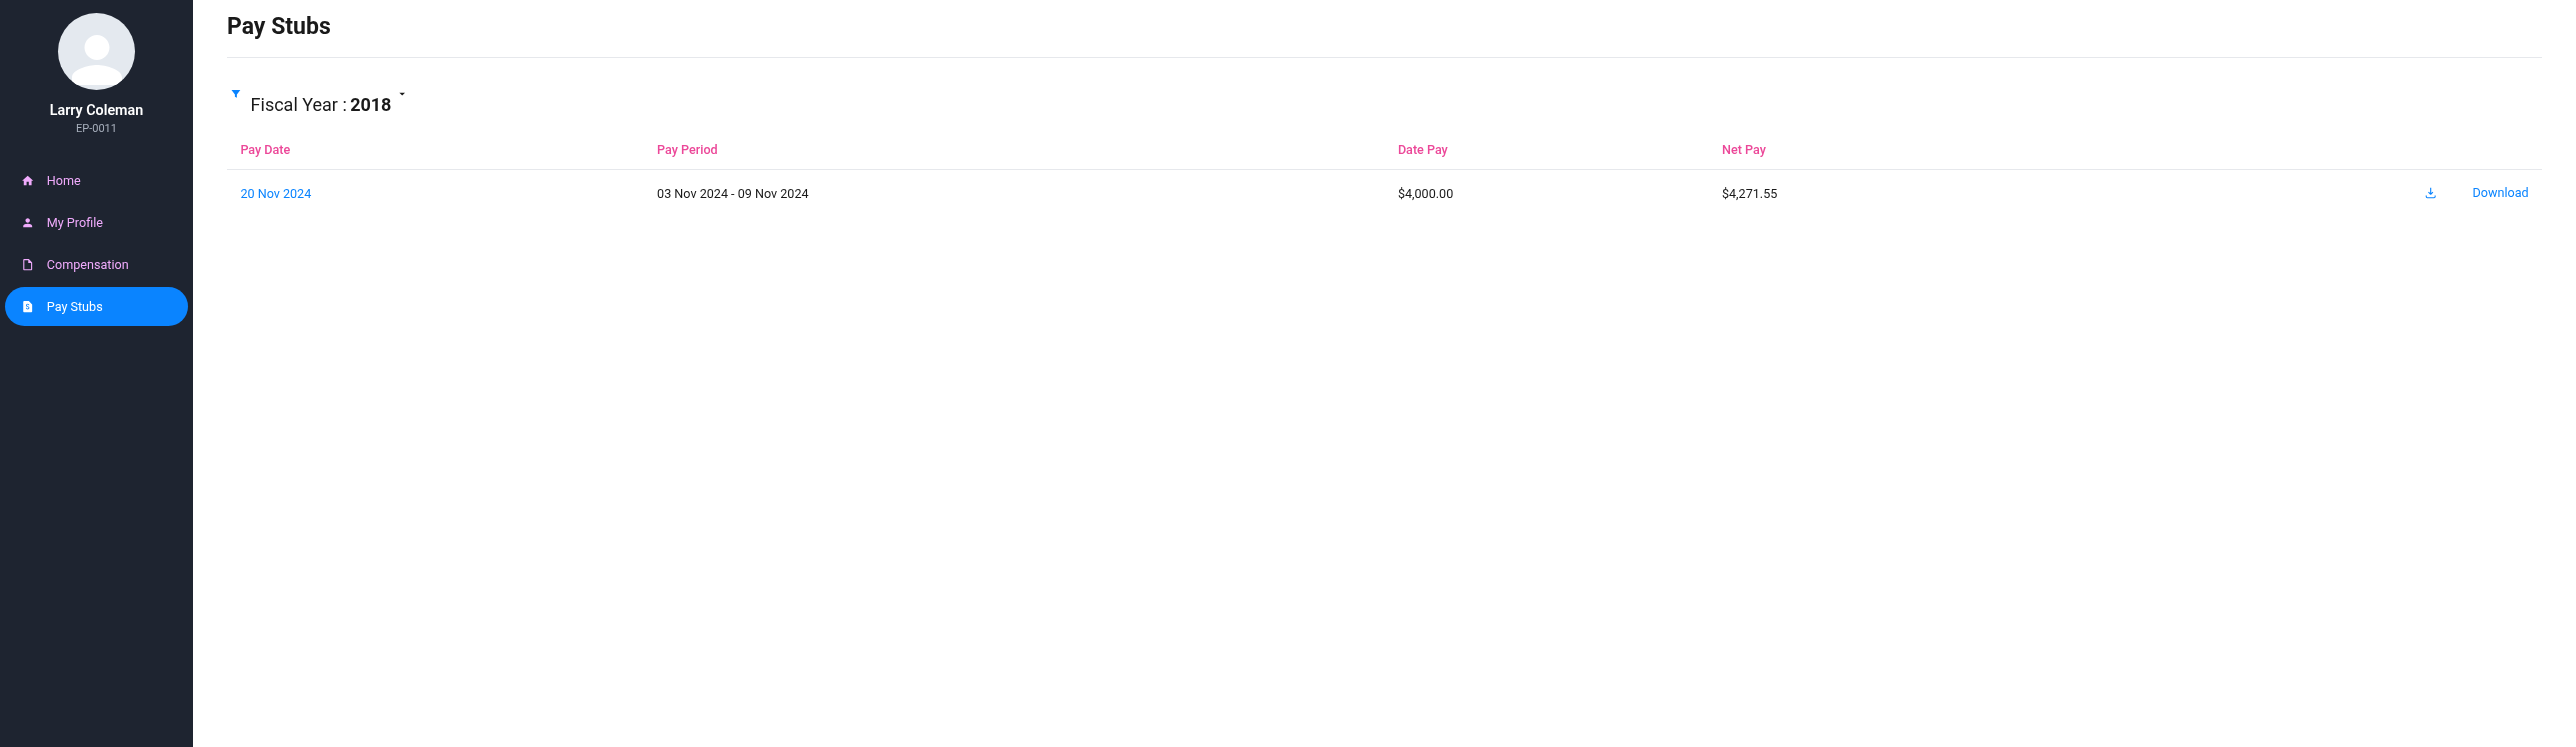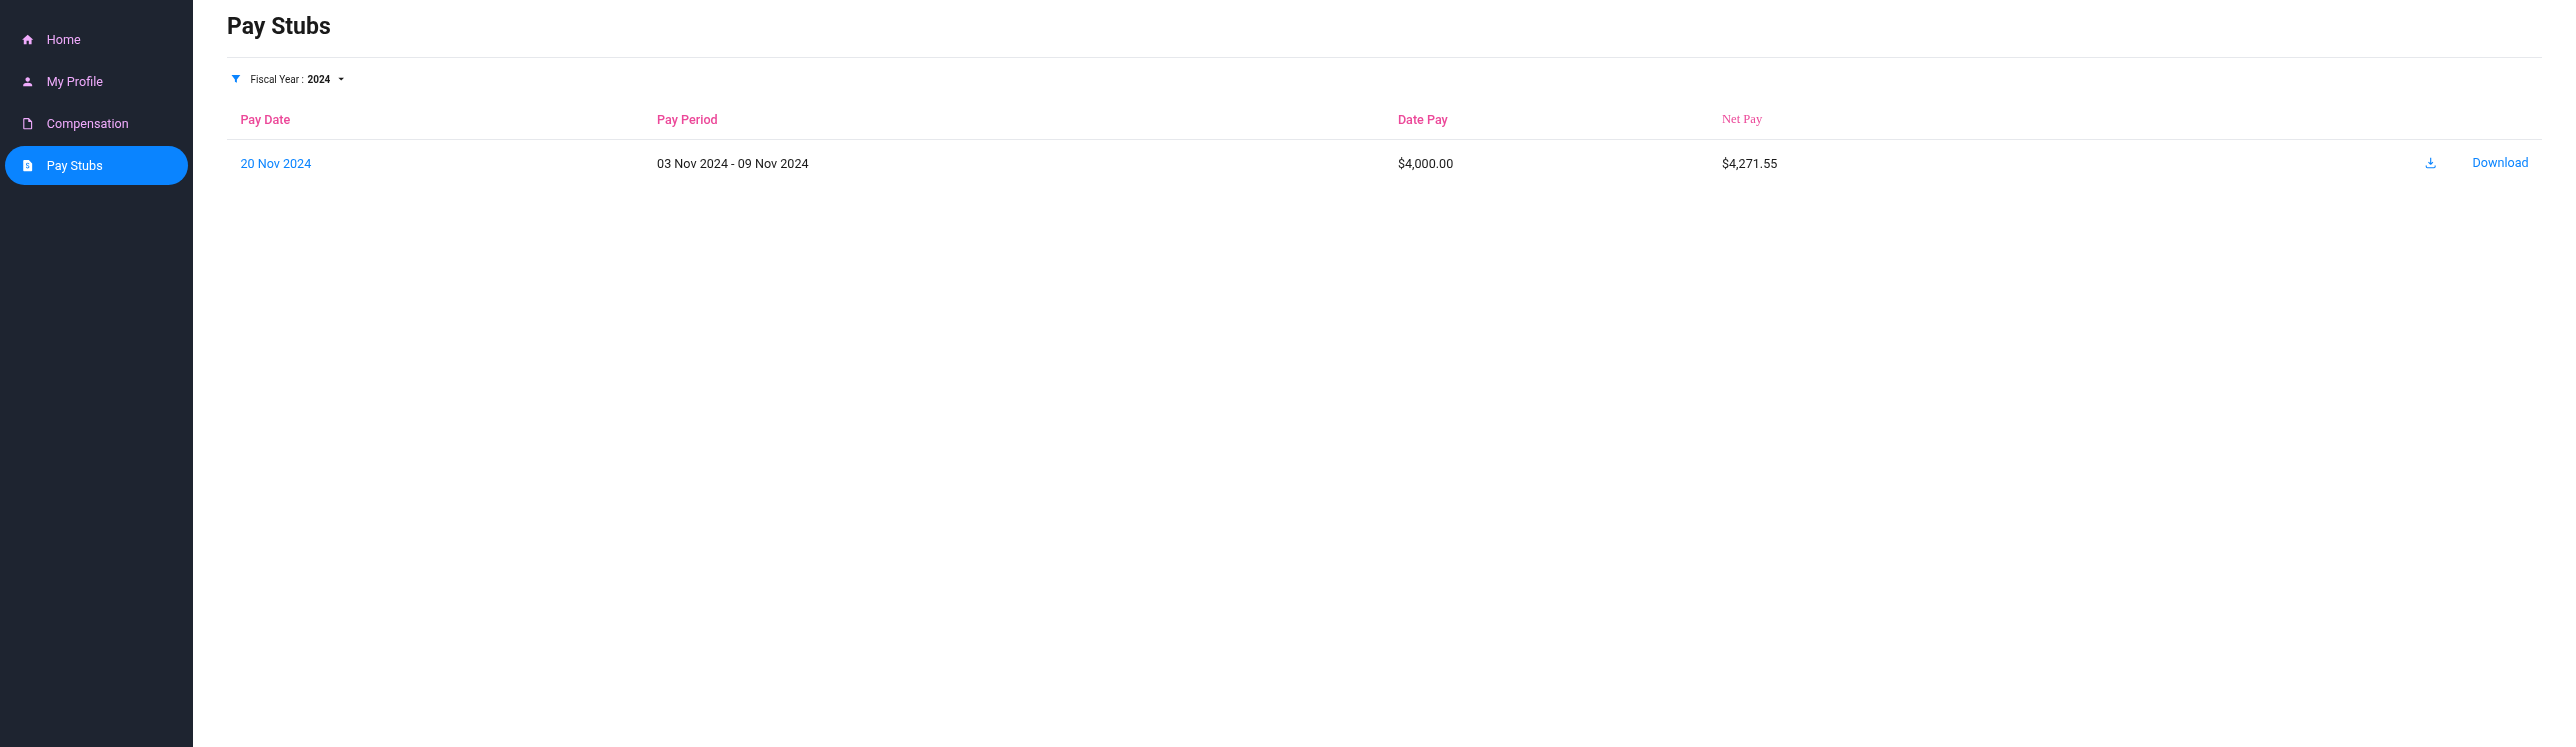--- a/index.html
+++ b/index.html
@@ -106,22 +106,23 @@
       color: #0a84ff;
       margin-right: 8.4px;
       display: inline-flex;
     }
     .filter-icon svg {
       width: 11.8px;
       height: 11.8px;
       fill: currentColor;
     }
     .filter-label {
-      font-size: 10px;
+      font-size: 18px;
       color: #1a1a1a;
+      margin-top: 21px;
     }
     .filter-value {
       font-weight: 700;
       margin-left: 3.4px;
     }
     .dropdown-caret {
       margin-left: 6.7px;
       display: inline-flex;
     }
     .dropdown-caret svg {
@@ -166,27 +167,36 @@
       width: 13.4px;
       height: 13.4px;
       fill: none;
       stroke: currentColor;
       stroke-width: 2;
       margin-right: 6.7px;
     }
     .col-paydate { width: 18%; }
     .col-payperiod { width: 32%; }
     .col-gross { width: 14%; }
-    .col-net { width: 18%; font-family: Liberation Serif, serif; }
+    .col-net { width: 18%; }
     .col-action { width: 18%; }
   </style>
 </head>
 <body>
 
 <aside class="sidebar">
+  <div class="avatar-section">
+    <div class="avatar">
+      <svg viewBox="0 0 24 24">
+        <path d="M12 12c2.7 0 5-2.3 5-5s-2.3-5-5-5-5 2.3-5 5 2.3 5 5 5zm0 2c-3.3 0-10 1.7-10 5v3h20v-3c0-3.3-6.7-5-10-5z"></path>
+      </svg>
+    </div>
+    <div class="user-name">Larry Coleman</div>
+    <div class="user-id">EP-0011</div>
+  </div>
 
   <nav class="nav">
     <div class="nav-item">
       <span class="icon">
         <svg viewBox="0 0 24 24">
             <path d="M10 20v-6h4v6h5v-8h3L12 3 2 12h3v8z"></path>
           </svg>
       </span>
       <span>Home</span>
     </div>
@@ -221,21 +231,21 @@
   <h1 class="page-title">Pay Stubs</h1>
   <hr class="divider">
 
   <div class="filter-row">
     <span class="filter-icon">
       <svg viewBox="0 0 24 24">
           <path d="M3 4h18l-7 9v7l-4-2v-5z"></path>
         </svg>
     </span>
     <span class="filter-label">Fiscal Year :</span>
-    <span class="filter-label filter-value">2024</span>
+    <span class="filter-label filter-value">2018</span>
     <span class="dropdown-caret">
       <svg viewBox="0 0 24 24">
           <path d="M4 8l8 8 8-8z"></path>
         </svg>
     </span>
   </div>
 
   <table class="table">
     <thead>
       <tr>

